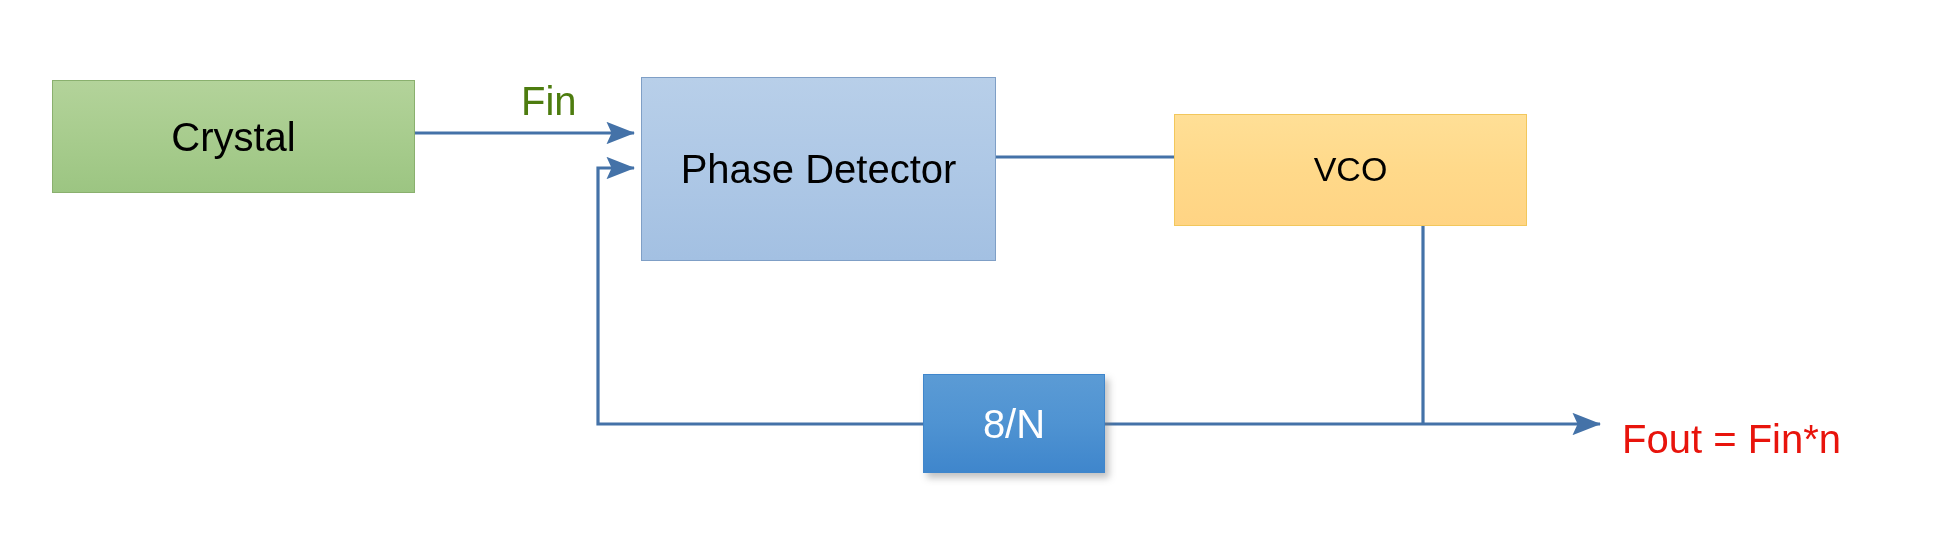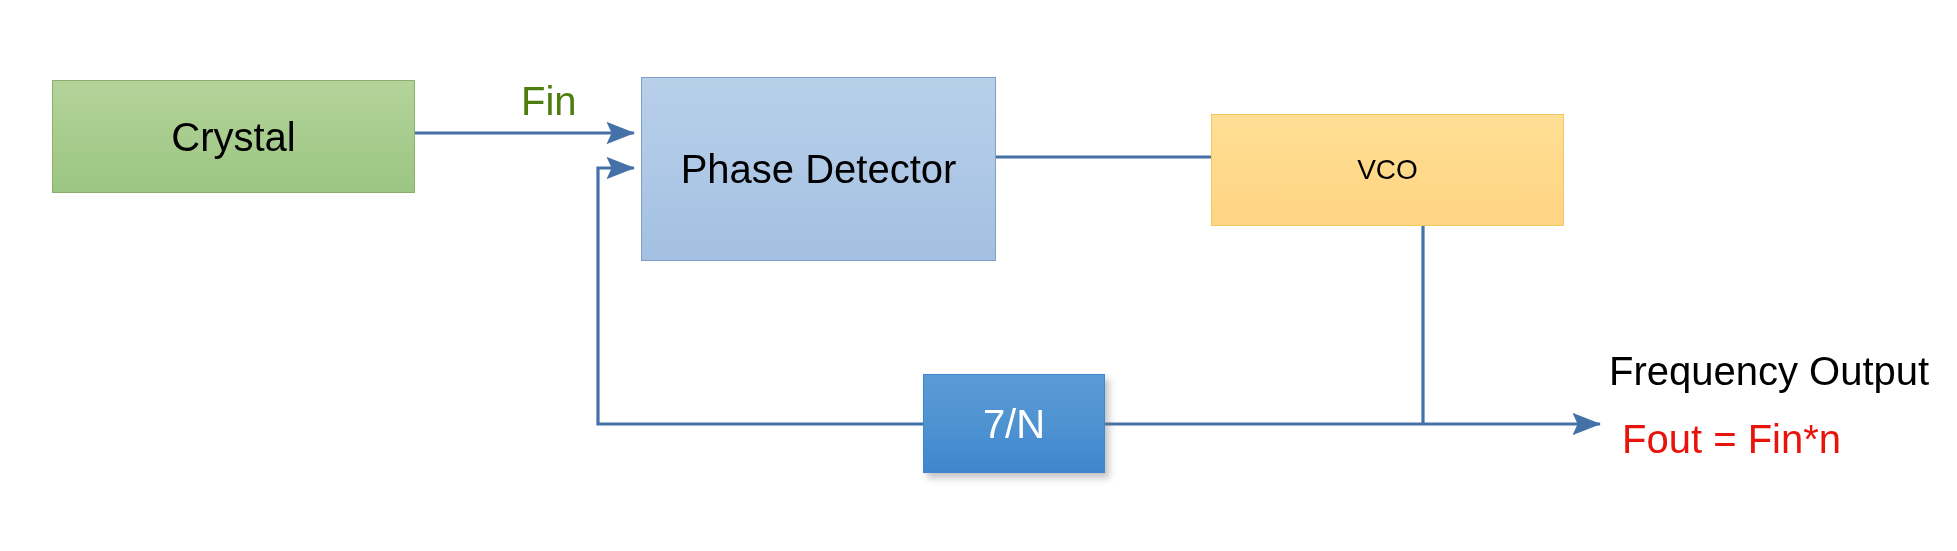--- a/index.html
+++ b/index.html
@@ -58,28 +58,28 @@
     width: 355px;
     height: 184px;
     background: linear-gradient(to bottom, #b8cfe9 0%, #aec8e6 50%, #a3c0e2 100%);
     border: 1.5px solid #7f9fc6;
     color: #000000;
     font-size: 40px;
   }
 
   
   #node-vco {
-    left: 1211px;
+    left: 1174px;
     top: 114px;
     width: 353px;
     height: 112px;
     background: linear-gradient(to bottom, #ffdf96 0%, #ffd98a 50%, #ffd484 100%);
     border: 1.5px solid #f2c75c;
     color: #000000;
-    font-size: 28px;
+    font-size: 34px;
   }
 
   
   #node-divider {
     left: 923px;
     top: 374px;
     width: 182px;
     height: 99px;
     background: linear-gradient(to bottom, #5b9bd5 0%, #4f93d2 50%, #3f86cc 100%);
     border: 1px solid #3f86cc;
@@ -153,22 +153,21 @@
 
   <div class="node" id="node-phase-detector">
     <span class="node-label">Phase Detector</span>
   </div>
 
   <div class="node" id="node-vco">
     <span class="node-label">VCO</span>
   </div>
 
   <div class="node" id="node-divider">
-    <span class="node-label">7/N</span>
+    <span class="node-label">8/N</span>
   </div>
 
   <div class="text-label" id="label-fin">Fin</div>
 
-  <div class="text-label" id="label-frequency-output">Frequency Output</div>
 
   <div class="text-label" id="label-fout-formula">Fout = Fin*n</div>
 
 </div>
 
 </body></html>

